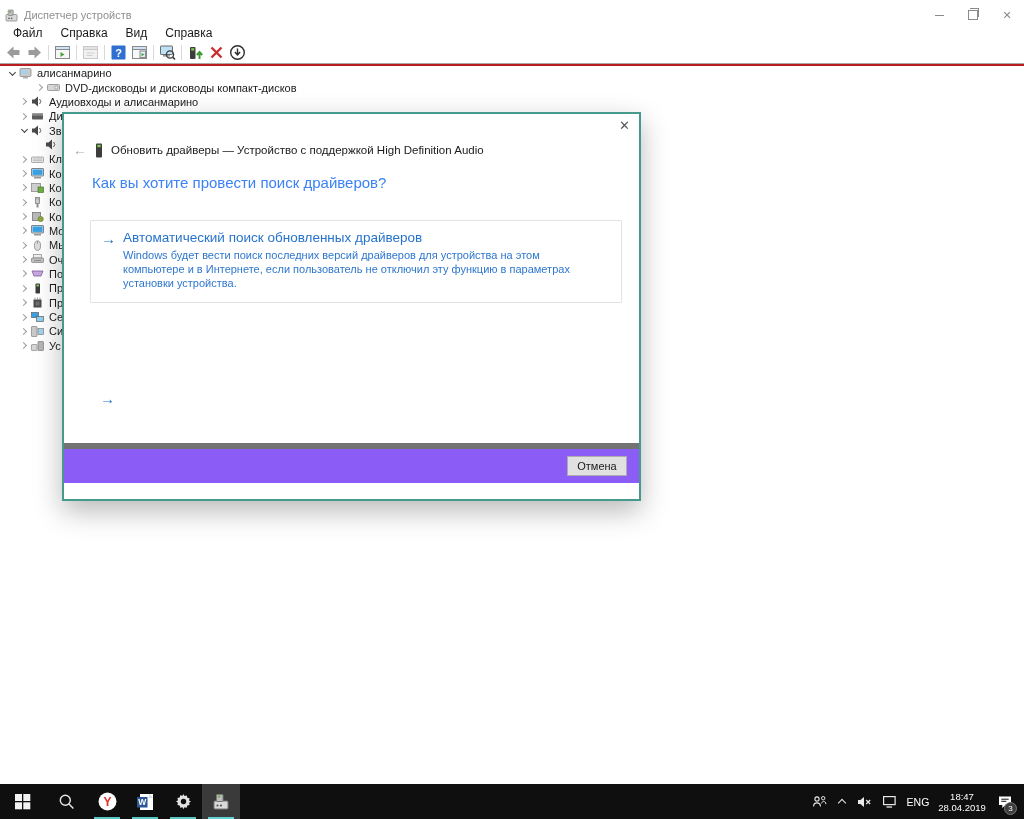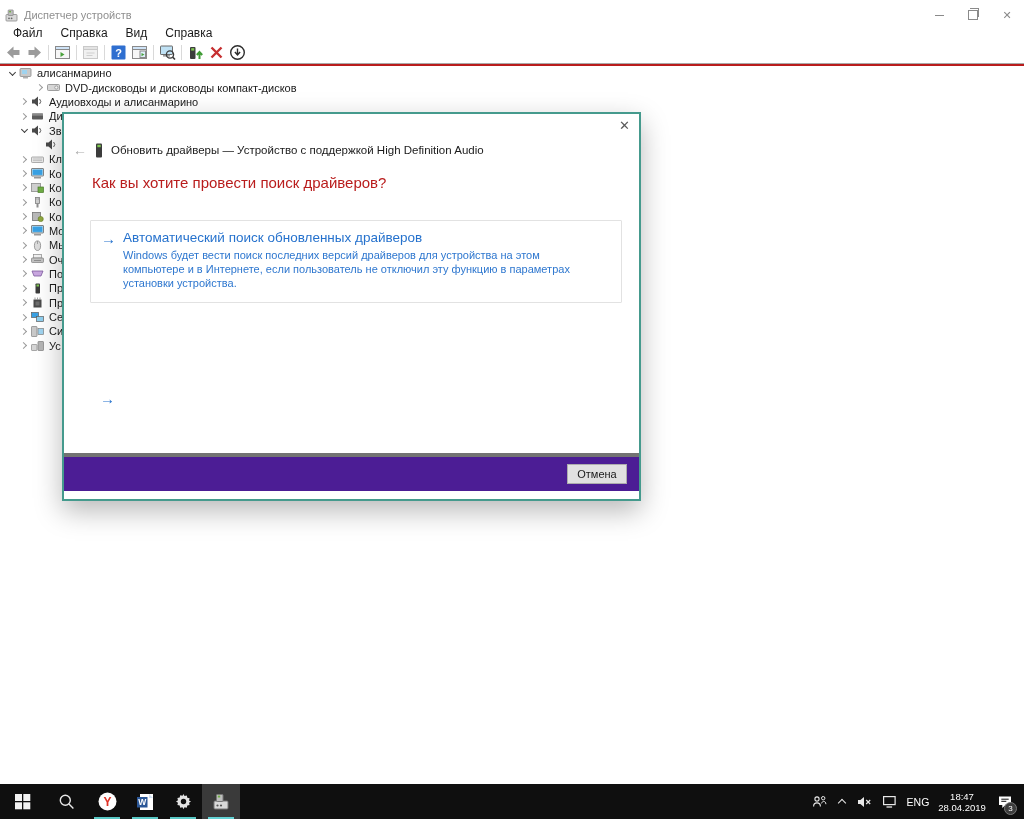--- a/index.html
+++ b/index.html
@@ -35,30 +35,30 @@
   .tree-label{padding-left:1px;}
 
   
   .dialog{position:absolute;left:62px;top:112px;width:575px;height:385px;background:#fff;
           border:2px solid #459a8d;box-shadow:0 10px 26px rgba(0,0,0,.28);z-index:5;}
   .dlg-close{position:absolute;top:5px;right:9px;font-size:13px;color:#5a5a5a;line-height:1;cursor:default;}
   .dlg-header{position:absolute;left:4px;top:28px;display:flex;align-items:center;}
   .dlg-back{width:24px;text-align:center;font-size:14px;color:#ababab;}
   .dlg-devicon{margin-left:2px;width:10px;height:15px;}
   .dlg-title{margin-left:7px;font-size:11.5px;color:#1a1a1a;}
-  .dlg-heading{position:absolute;left:28px;top:60px;font-size:15px;color:#b91c1c;}
+  .dlg-heading{position:absolute;left:28px;top:60px;font-size:15px;color:#3b82f6;}
   .dlg-options{position:absolute;left:26px;top:106px;right:17px;}
   .opt{position:relative;display:flex;}
   .opt.boxed{border:1px solid #e2e2e2;border-radius:1px;padding:9px 10px 12px 10px;}
   .opt.plain{padding:0 10px 0 10px;}
   .opt2-wrap{position:absolute;left:26px;top:276px;right:17px;}
   .opt-arrow{font-size:15px;color:#2672cd;width:22px;min-width:22px;padding-top:0px;}
   .opt-title{font-size:13.5px;color:#2672cd;margin:0 0 3px 0;}
   .opt-desc{font-size:11px;line-height:14px;color:#2e77cf;max-width:468px;}
-  .dlg-footer{position:absolute;left:0;right:0;bottom:8px;height:34px;background:#4c1d95;border-top:4px solid #737373;}
+  .dlg-footer{position:absolute;left:0;right:0;bottom:16px;height:34px;background:#8b5cf6;border-top:6px solid #737373;}
   .btn-cancel{position:absolute;right:12px;top:7px;width:60px;height:20px;background:#e1e1e1;border:1px solid #adadad;
               font-size:11px;color:#1a1a1a;display:flex;align-items:center;justify-content:center;font-family:"Liberation Sans",sans-serif;}
 
   
   .taskbar{position:absolute;left:0;bottom:0;width:1024px;height:35px;background:#0f0f0f;z-index:10;display:flex;align-items:stretch;}
   .tb-left{display:flex;align-items:stretch;}
   .task-btn{position:relative;width:38px;display:flex;align-items:center;justify-content:center;}
   .task-btn.wide{width:44px;}
   .task-btn.active{background:#3a3a3a;}
   .task-underline{position:absolute;left:6px;right:6px;bottom:0;height:2px;background:#58c7c4;}

